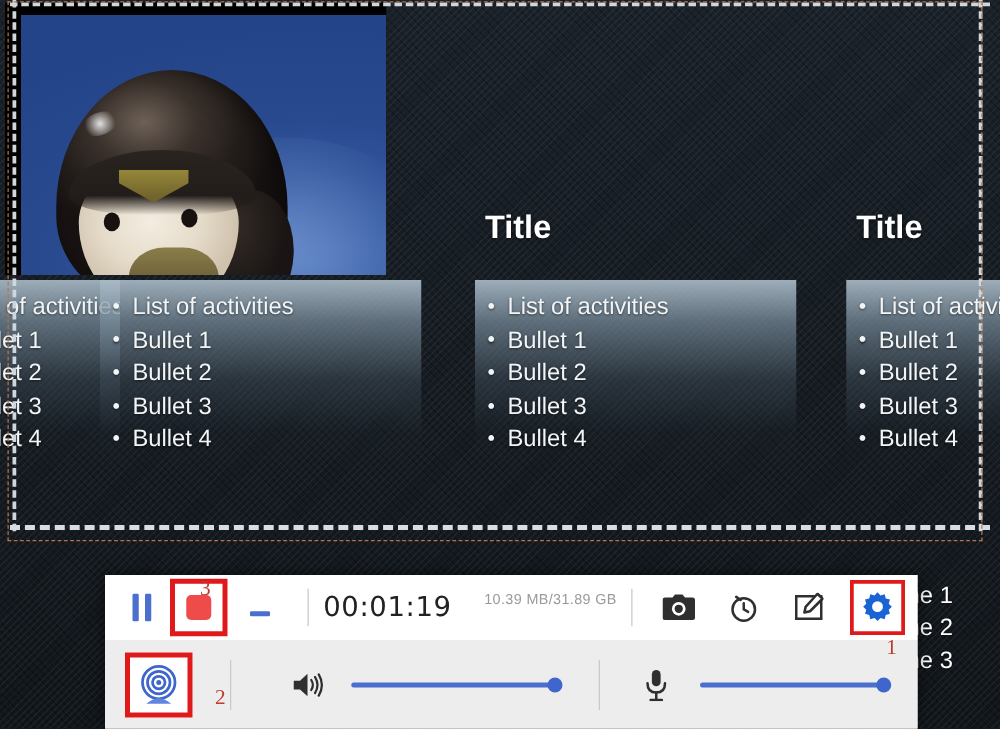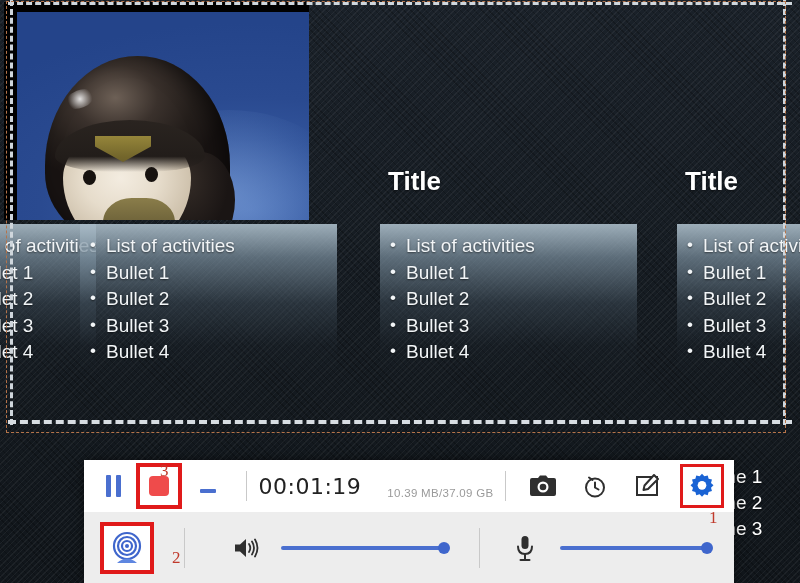--- a/index.html
+++ b/index.html
@@ -360,23 +360,23 @@
         <div class="stop-btn">
           <div class="stop-sq"></div>
         </div>
       </div>
 
       <div class="minimize-btn"></div>
 
       <div style="width:28px"></div>
       <div class="divider"></div>
 
-      <div style="flex:1; display:flex; align-items:flex-end; justify-content:center; gap:26px;">
+      <div style="flex:1; display:flex; align-items:flex-start; justify-content:center; gap:26px;">
         <div class="timer">00:01:19</div>
-        <div class="filesize">10.39 MB/37.09 GB</div>
+        <div class="filesize">10.39 MB/31.89 GB</div>
       </div>
 
       <div class="divider"></div>
 
       <div style="display:flex; align-items:center; gap:14px; padding:0 10px 0 18px;">
         <div class="icon-btn">
           <svg width="26" height="22" viewBox="0 0 26 22">
             <path d="M8 3 L10 0.5 L16 0.5 L18 3 L24 3 A2 2 0 0 1 26 5 L26 19 A2 2 0 0 1 24 21 L2 21 A2 2 0 0 1 0 19 L0 5 A2 2 0 0 1 2 3 Z" fill="#2f2f2f"></path>
             <circle cx="13" cy="12" r="5.5" fill="#ffffff"></circle>
             <circle cx="13" cy="12" r="3.3" fill="#2f2f2f"></circle>

